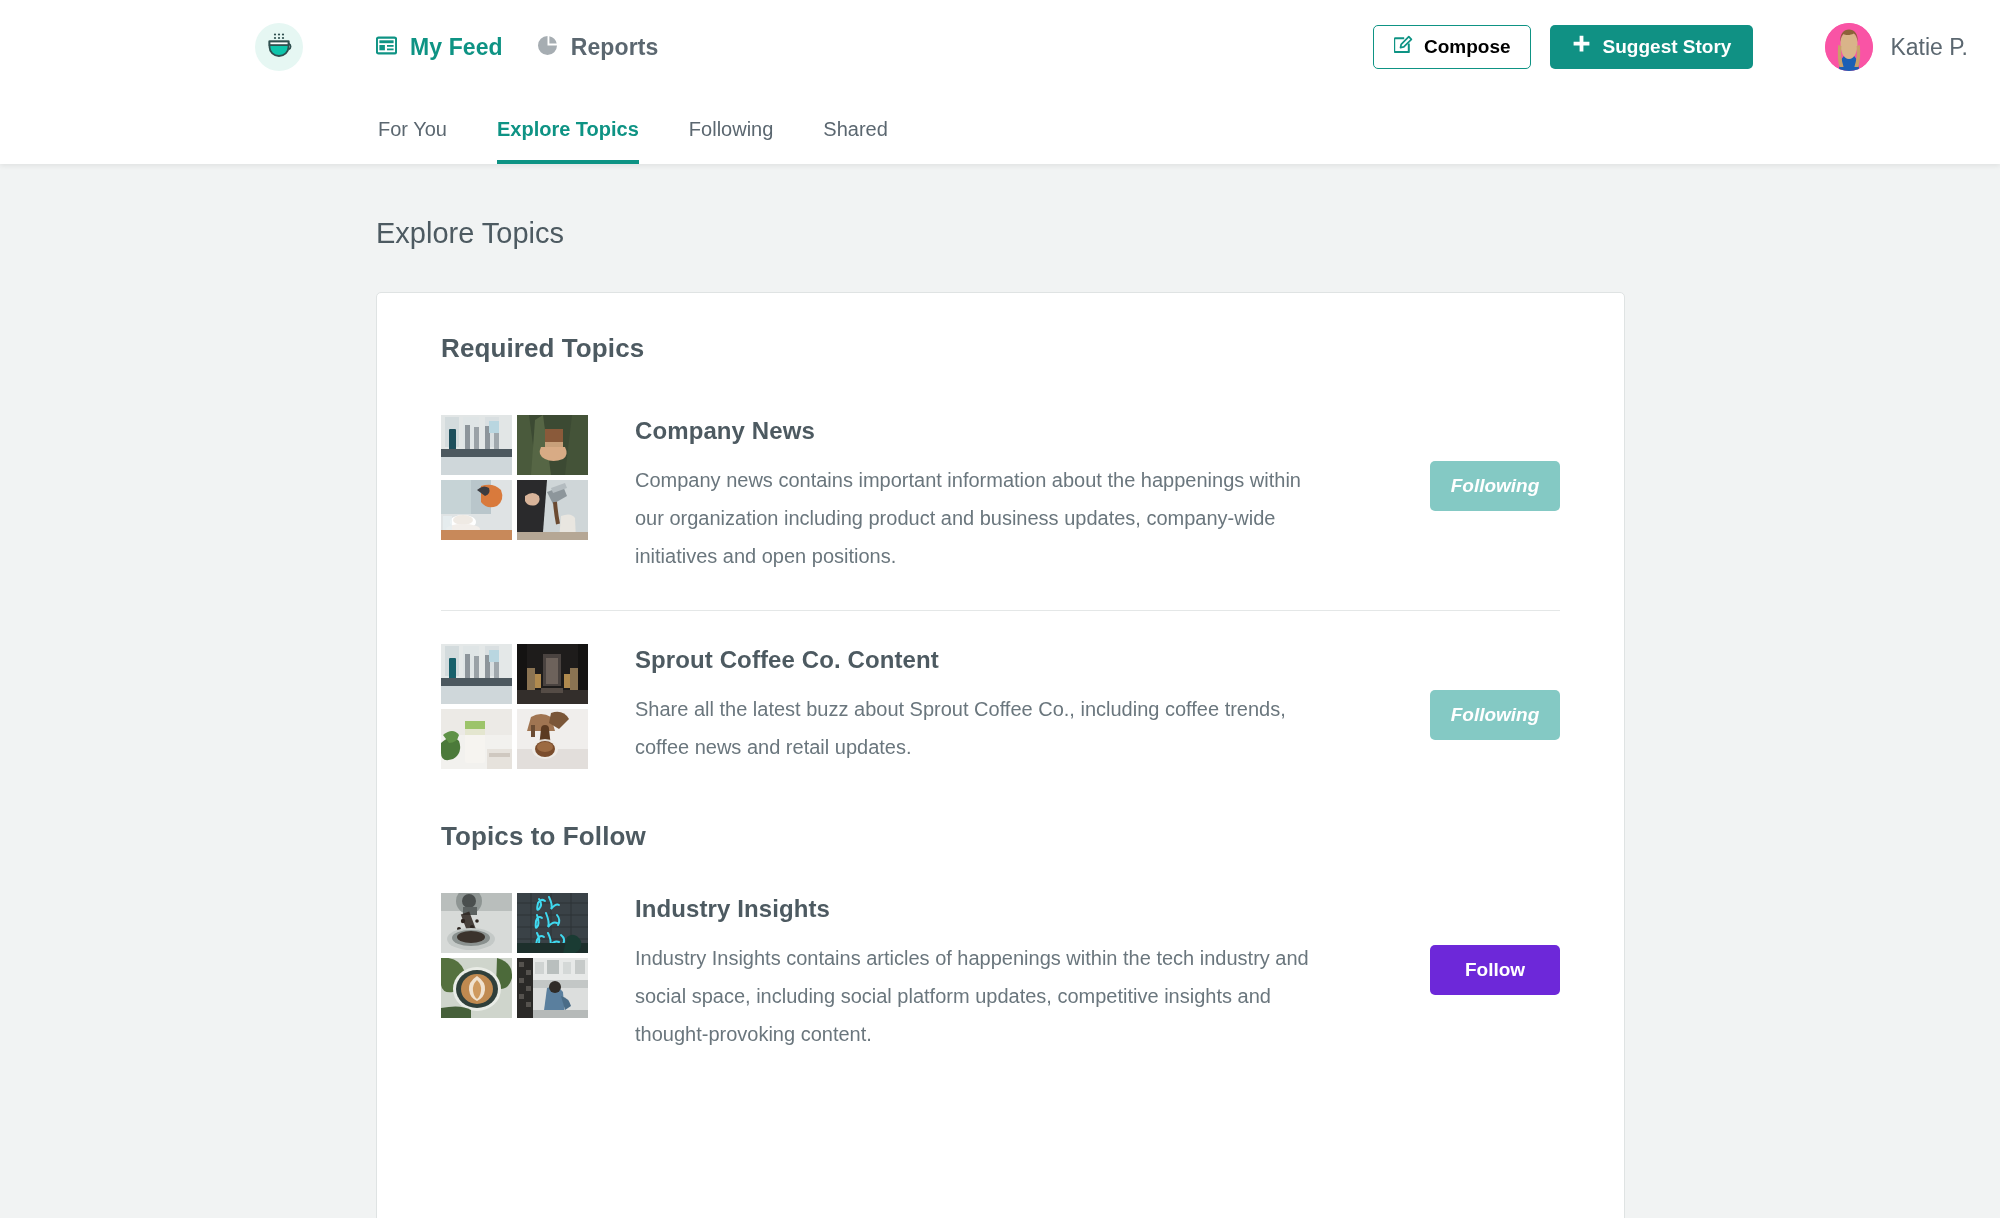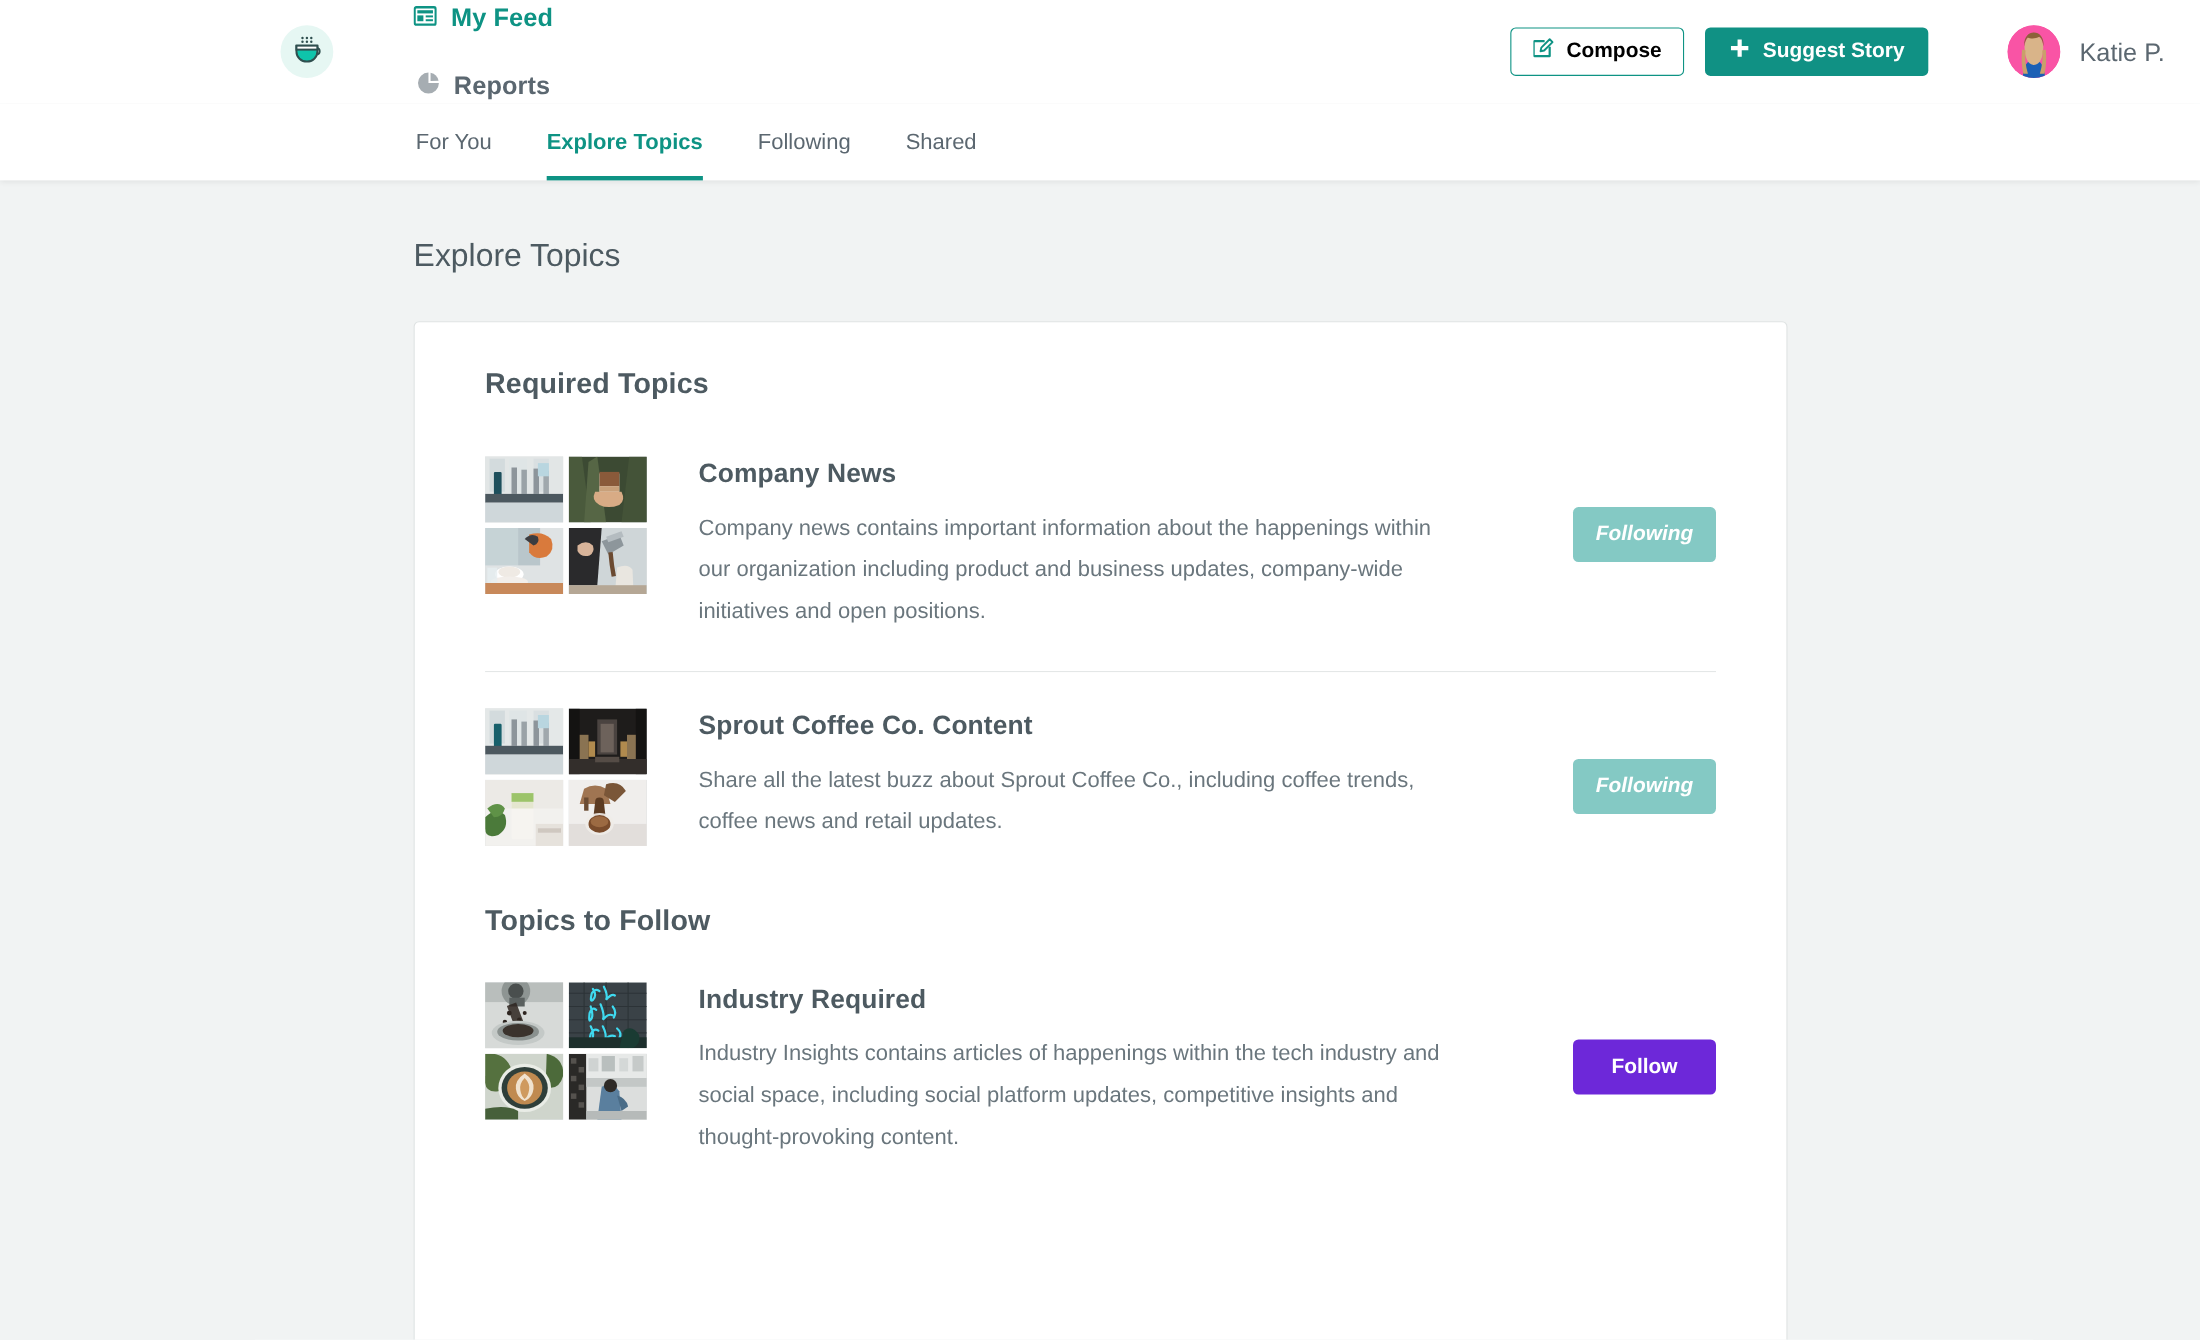--- a/index.html
+++ b/index.html
@@ -23,21 +23,21 @@
     display: flex; align-items: center;
     padding: 0 32px 0 0;
     position: relative; z-index: 5;
   }
   .logo-wrap {
     width: 48px; height: 48px; margin-left: 255px;
     border-radius: 50%; background: #e6f7f3;
     display: flex; align-items: center; justify-content: center;
     flex: 0 0 48px;
   }
-  .primary-nav { display: flex; align-items: center; margin-left: 73px; gap: 34px; flex-direction: column; }
+  .primary-nav { display: flex; align-items: center; margin-left: 73px; gap: 34px; }
   .nav-item { display: flex; align-items: center; gap: 13px; cursor: pointer; }
   .nav-label { font-size: 23px; font-weight: bold; letter-spacing: .1px; }
   .nav-item.active .nav-label { color: #0e9384; }
   .nav-item.inactive .nav-label { color: #5b6770; }
 
   .topbar-right {
     margin-left: auto; display: flex; align-items: center; gap: 0;
   }
   .btn-compose {
     display: flex; align-items: center; gap: 11px;
@@ -477,21 +477,21 @@
                 <rect x="58" y="2" width="10" height="14" fill="#c6cac9"></rect>
                 <path d="M30,30 q10,-4 16,4 l2,26 -22,0 z" fill="#5a7f9e"></path>
                 <ellipse cx="38" cy="29" rx="6" ry="6" fill="#2f2b27"></ellipse>
                 <path d="M44,38 q8,2 10,10 l-6,4 z" fill="#4a6c87"></path>
                 <rect x="16" y="52" width="55" height="8" fill="#b6bab9"></rect>
               </svg>
             </div>
           </div>
 
           <div class="topic-text">
-            <div class="topic-name">Industry Required</div>
+            <div class="topic-name">Industry Insights</div>
             <div class="topic-desc">Industry Insights contains articles of happenings within the tech industry and social space, including social platform updates, competitive insights and thought-provoking content.</div>
           </div>
 
           <div class="topic-action">
             <button class="btn-follow-state follow">Follow</button>
           </div>
         </div>
 
       </div>
     </div>

